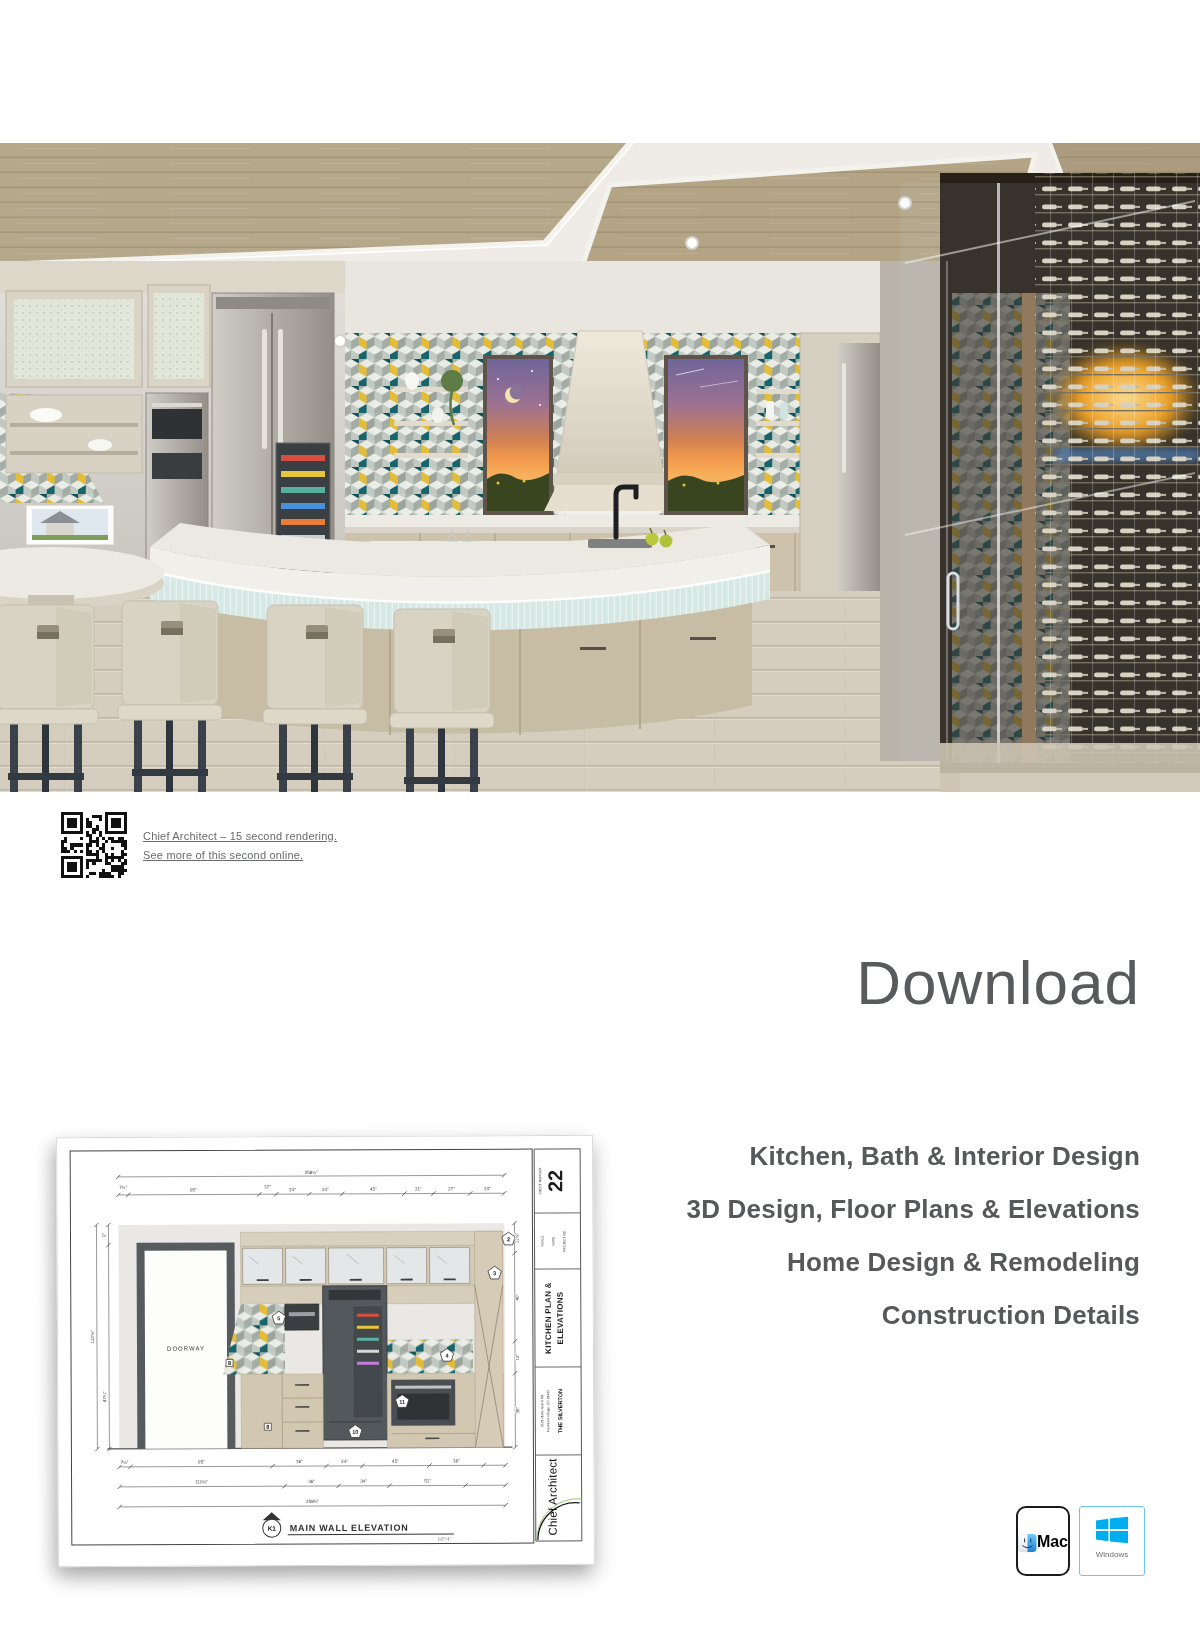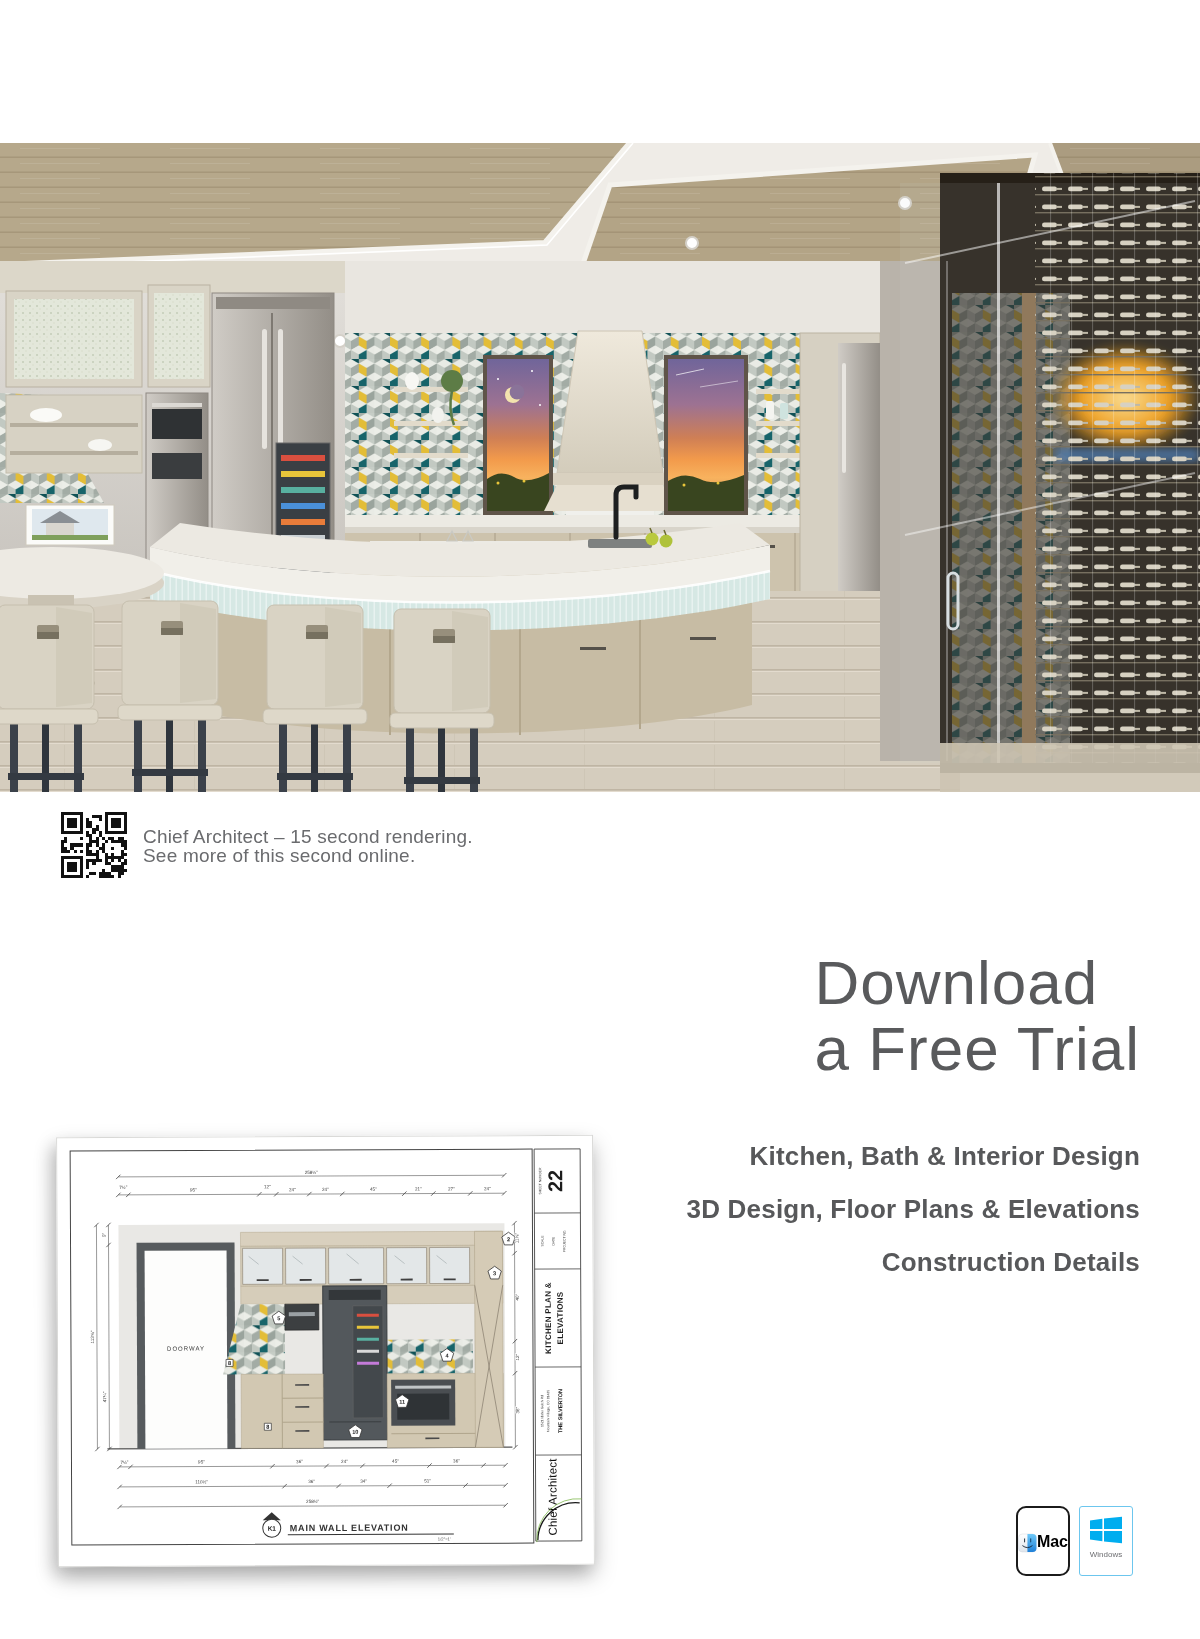--- a/index.html
+++ b/index.html
@@ -1,20 +1,20 @@
 <!DOCTYPE html>
 <html><head>
 <meta charset="utf-8">
 <style>
   html,body{margin:0;padding:0;background:#ffffff;}
   .page{position:relative;width:1200px;height:1639px;background:#ffffff;overflow:hidden;
         font-family:"Liberation Sans",sans-serif;}
   .hero{position:absolute;left:0;top:143px;width:1200px;height:649px;display:block;}
   .qr{position:absolute;left:61px;top:812px;width:66px;height:66px;shape-rendering:crispEdges;}
-  .qr-caption{position:absolute;left:143px;top:827px;font-size:19px;line-height:19px;color:#6a6b6e;letter-spacing:.2px;}
+  .qr-caption{position:absolute;left:143px;top:827px;font-size:11px;line-height:19px;color:#6a6b6e;letter-spacing:.2px;text-decoration:underline;}
   .download{position:absolute;right:60px;top:950px;margin:0;text-align:left;
             font-size:62px;line-height:66px;font-weight:300;color:#595a5c;letter-spacing:1px;}
   .features{position:absolute;right:60px;top:1130px;margin:0;padding:0;list-style:none;text-align:right;font-weight:bold;}
   .features li{font-size:26px;line-height:53px;color:#57585a;letter-spacing:.2px;white-space:nowrap;}
   .sheet{position:absolute;left:57px;top:1136px;width:537px;height:430px;background:#fff;border-radius:2px;
          box-shadow:0 10px 22px rgba(0,0,0,.26),-6px 8px 16px rgba(0,0,0,.12);transform:rotate(-.25deg);}
   .sheet svg{display:block;}
   svg text{font-family:"Liberation Sans",sans-serif;}
   .dim{font-size:4.6px;fill:#3d3d3d;text-anchor:middle;paint-order:stroke;stroke:#ffffff;stroke-width:1.4px;}
   .dimln{stroke:#555;stroke-width:.6;fill:none;}
@@ -22,21 +22,21 @@
   .callout-n{font-size:5.6px;font-weight:bold;fill:#222;text-anchor:middle;}
   .tb-big{font-size:20px;font-weight:bold;fill:#1c1c1c;text-anchor:middle;}
   .tb-title{font-size:8px;font-weight:bold;fill:#1c1c1c;text-anchor:middle;letter-spacing:.3px;}
   .tb-tiny{font-size:3.4px;fill:#333;text-anchor:middle;}
   .tb-proj{font-size:5.6px;font-weight:bold;fill:#1c1c1c;text-anchor:middle;}
   .tb-brand{font-size:11.5px;fill:#111;text-anchor:middle;letter-spacing:.2px;}
   .badges{position:absolute;left:1016px;top:1506px;display:flex;gap:9px;}
   .badge-mac{width:54px;height:70px;border:2.5px solid #1b1b1b;border-radius:10px;box-sizing:border-box;
              display:flex;flex-direction:row;align-items:center;background:#fff;}
   .badge-mac .lbl{font-size:16px;font-weight:bold;color:#000;margin-top:1px;}
-  .badge-win{width:54px;height:70px;border:1.5px solid #6cc6ee;border-radius:3px;box-sizing:border-box;
+  .badge-win{width:66px;height:70px;border:1.5px solid #6cc6ee;border-radius:3px;box-sizing:border-box;
              display:flex;flex-direction:column;align-items:center;background:#fff;}
   .badge-win .lbl{font-size:8px;color:#6d6e71;margin-top:6px;}
 </style>
 </head>
 <body>
 
 <div class="page">
 
   <svg class="hero" viewBox="0 0 1200 649" preserveAspectRatio="none" role="img">
     <defs>
@@ -578,25 +578,26 @@
         <rect x="15" y="20" width="1" height="1"></rect>
         <rect x="16" y="20" width="1" height="1"></rect>
         <rect x="18" y="20" width="1" height="1"></rect>
       </g>
   </svg>
   <div class="qr-caption">
     <div>Chief Architect – 15 second rendering.</div>
     <div>See more of this second online.</div>
   </div>
 
-  <h1 class="download"><span>Download</span><br><span>a Free Trial</span></h1>
+  <h1 class="download"><span>Download</span><br></h1>
 
   <ul class="features">
     <li>Kitchen, Bath &amp; Interior Design</li>
     <li>3D Design, Floor Plans &amp; Elevations</li>
+    <li>Home Design &amp; Remodeling</li>
     <li>Construction Details</li>
   </ul>
 
   <div class="sheet">
   <svg width="537" height="430" viewBox="0 0 537 430">
     <defs>
       <path id="tk" d="M-2.2,2.2 L2.2,-2.2" class="tk"></path>
       <path id="pent" d="M0,-7 L6.7,-2.2 L4.1,5.7 L-4.1,5.7 L-6.7,-2.2 Z" fill="#ffffff" stroke="#333" stroke-width=".8"></path>
     </defs>
     <rect x=".5" y=".5" width="536" height="429" fill="#ffffff" stroke="#d8d8d6"></rect>

